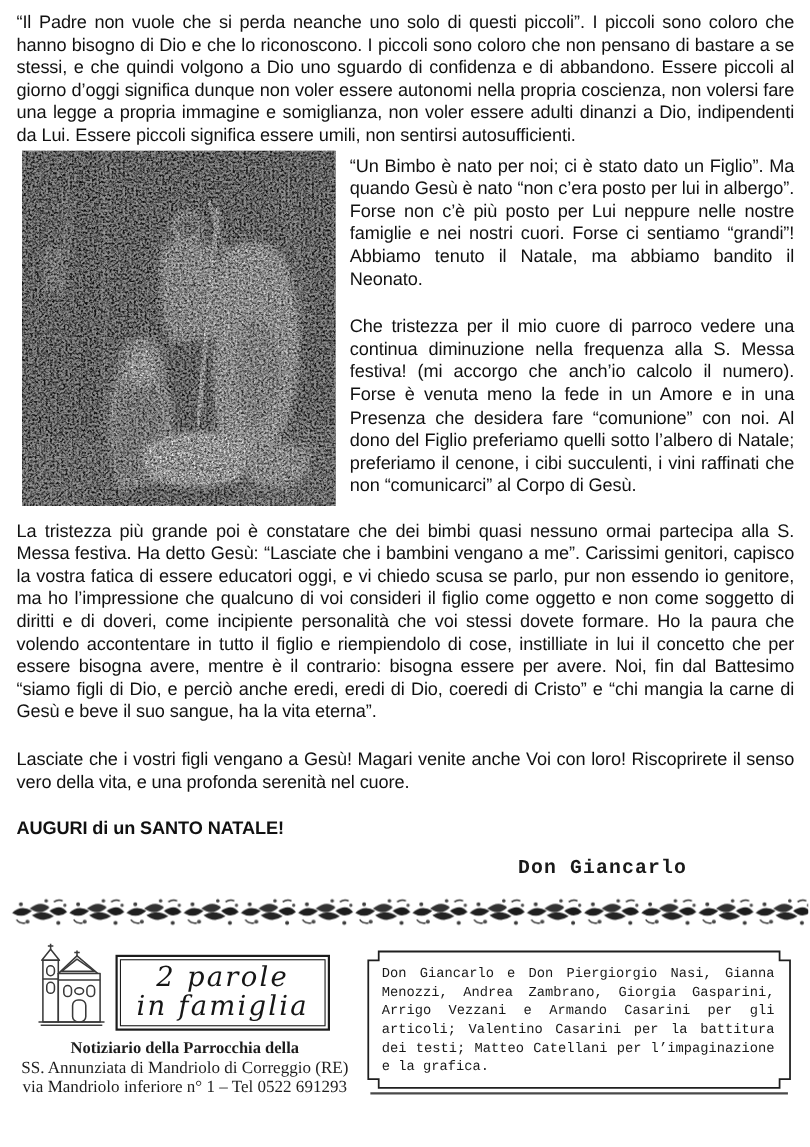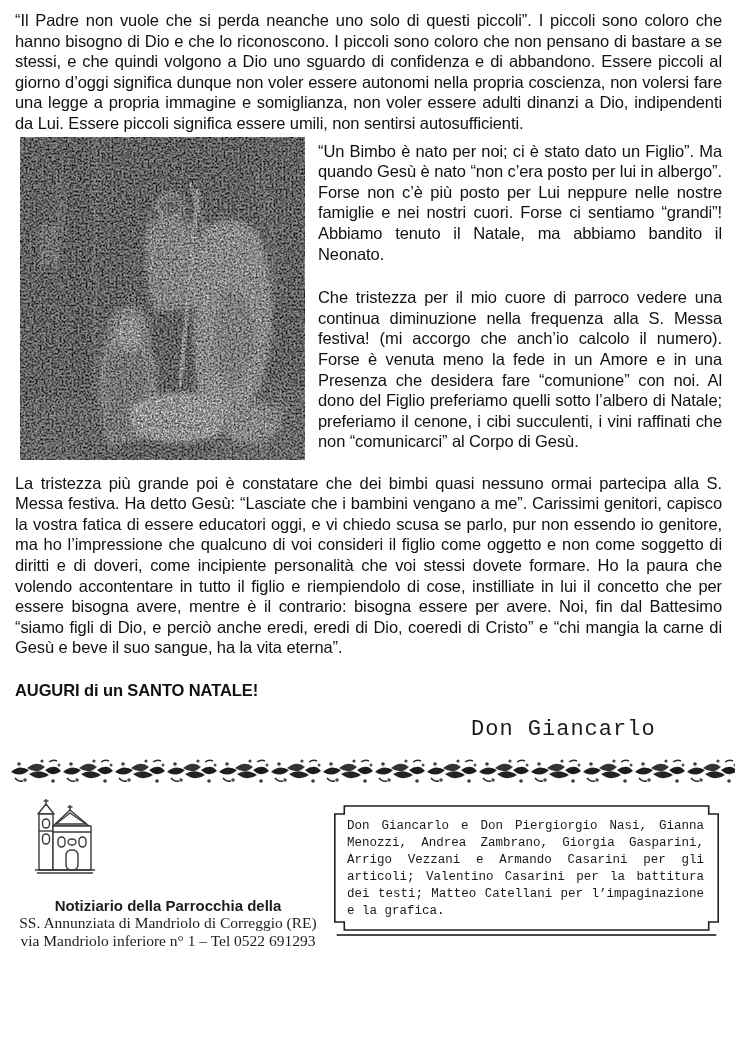--- a/index.html
+++ b/index.html
@@ -14,34 +14,34 @@
   .nativity{width:285px;height:323px;flex:0 0 285px;margin-left:5px;}
   .right-col{margin-left:13px;width:404px;}
   .right-col .gap{height:23px;}
   .right-col p:first-child{margin-top:4px;}
   
   .p-full{margin-top:13px;}
   .p-late{margin-top:22px;}
   .auguri{margin-top:22px;text-align:left;font-weight:bold;}
   .signature{margin-top:16px;margin-left:456px;
      font-family:"Liberation Mono","DejaVu Sans Mono",monospace;
-     font-size:22px;letter-spacing:1px;color:#1a1a1a;}
+     font-size:18px;letter-spacing:1px;color:#1a1a1a;font-weight:bold;}
   
   .garland{margin-top:16px;margin-left:-6px;width:726px;height:28px;}
   
   .footer{display:flex;margin-top:8px;}
   .footer-left{width:306px;flex:0 0 306px;}
   .mast-row{display:flex;align-items:flex-start;padding-left:18px;}
   .church{width:68px;height:80px;margin-top:0;}
   .mast-box{margin-left:4px;margin-top:11px;border:2px solid #1c1c1c;padding:2px;}
   .mast-box-inner{border:1px solid #1c1c1c;padding:1px 14px 4px 14px;text-align:center;}
   .mast-line{font-family:"DejaVu Serif","Liberation Serif",serif;font-style:italic;
      font-size:25px;line-height:27px;letter-spacing:2px;color:#161616;white-space:nowrap;}
   .pub{ text-align:center;color:#1d1d1d;}
-  .pub-l1{margin-top:19px;font-family:Liberation Sans, sans-serif;font-weight:bold;font-size:15px;line-height:17px;}
+  .pub-l1{margin-top:8px;font-family:Liberation Serif, serif;font-weight:bold;font-size:15px;line-height:17px;}
   .pub-l2{font-family:"Liberation Serif","DejaVu Serif",serif;font-weight:normal;font-size:15.5px;line-height:17px;}
   .pub-l3{font-family:"Liberation Serif","DejaVu Serif",serif;font-size:15.5px;line-height:19px;}
   
   .collab-wrap{position:relative;flex:1;margin-left:10px;margin-top:6px;height:134px;}
   .collab-svg{position:absolute;left:0;top:0;width:100%;height:100%;}
   .collab-text{position:relative;padding:14px 18px 0 16px;
      font-family:"Liberation Mono","DejaVu Sans Mono",monospace;
      font-size:12.5px;line-height:17px;color:#1a1a1a;}
   .collab-title{margin-bottom:17px;}
   .collab-body{text-align:justify;}
@@ -111,20 +111,21 @@
     <div class="right-col">
       <p class="body-text">“Un Bimbo è nato per noi; ci è stato dato un Figlio”. Ma quando Gesù è nato “non c’era posto per lui in albergo”. Forse non c’è più posto per Lui neppure nelle nostre famiglie e nei nostri cuori. Forse ci sentiamo “grandi”! Abbiamo tenuto il Natale, ma abbiamo bandito il Neonato.</p>
       <div class="gap"></div>
       <p class="body-text">Che tristezza per il mio cuore di parroco vedere una continua diminuzione nella frequenza alla S. Messa festiva! (mi accorgo che anch’io calcolo il numero). Forse è venuta meno la fede in un Amore e in una Presenza che desidera fare “comunione” con noi. Al dono del Figlio preferiamo quelli sotto l’albero di Natale; preferiamo il cenone, i cibi succulenti, i vini raffinati che non “comunicarci” al Corpo di Gesù.</p>
     </div>
   </div>
 
   <p class="body-text p-full"><span>La tristezza più grande poi è constatare che dei bimbi quasi nessuno ormai partecipa alla S. Messa festiva. Ha detto Gesù: “Lasciate che i bambini vengano a me”. Carissimi genitori, capisco la vostra fatica di essere educatori oggi, e vi chiedo scusa se parlo, pur non essendo io genitore, ma ho l’impressione che qualcuno di voi consideri il figlio come oggetto e non come soggetto di diritti e di doveri, come incipiente personalità che voi stessi dovete formare. Ho la paura che volendo accontentare in tutto il figlio e riempiendolo di cose, instilliate in lui il concetto che per </span><span class="u">essere</span><span> bisogna </span><span class="u">avere</span><span>, mentre è il contrario: bisogna essere per avere. Noi, fin dal Battesimo “</span><span class="u">siamo</span><span> figli di Dio, e perciò anche eredi, </span><span class="u">eredi di Dio</span><span>, coeredi di Cristo” e “chi mangia la carne di Gesù e beve il suo sangue, </span><span class="u">ha</span><span> la vita eterna”.</span></p>
 
   <div class="p-late">
+    <p class="body-text">Lasciate che i vostri figli vengano a Gesù! Magari venite anche Voi con loro! Riscoprirete il senso vero della vita, e una profonda serenità nel cuore.</p>
   </div>
 
   <p class="body-text auguri">AUGURI di un SANTO NATALE!</p>
 
   <div class="signature">Don Giancarlo</div>
 
   
   <svg class="garland" viewBox="0 0 726 28" xmlns="http://www.w3.org/2000/svg">
     <defs>
       <g id="sprig">
@@ -168,20 +169,26 @@
             <rect x="20" y="28" width="38" height="44"></rect>
             <line x1="20" y1="34" x2="58" y2="34"></line>
             <rect x="25" y="39" width="7" height="10" rx="3.5"></rect>
             <rect x="46" y="39" width="7" height="10" rx="3.5"></rect>
             <rect x="33" y="52" width="12" height="20" rx="5"></rect>
             <ellipse cx="39" cy="44" rx="4" ry="3" fill="none"></ellipse>
             <line x1="2" y1="72" x2="62" y2="72"></line>
             <line x1="4" y1="75" x2="60" y2="75"></line>
           </g>
         </svg>
+        <div class="mast-box">
+          <div class="mast-box-inner">
+            <div class="mast-line">2 parole</div>
+            <div class="mast-line">in famiglia</div>
+          </div>
+        </div>
       </div>
       <div class="pub">
         <div class="pub-l1">Notiziario della Parrocchia della</div>
         <div class="pub-l2">SS. Annunziata di Mandriolo di Correggio (RE)</div>
         <div class="pub-l3">via Mandriolo inferiore n° 1 – Tel 0522 691293</div>
 
       </div>
     </div>
 
     <div class="collab-wrap">

